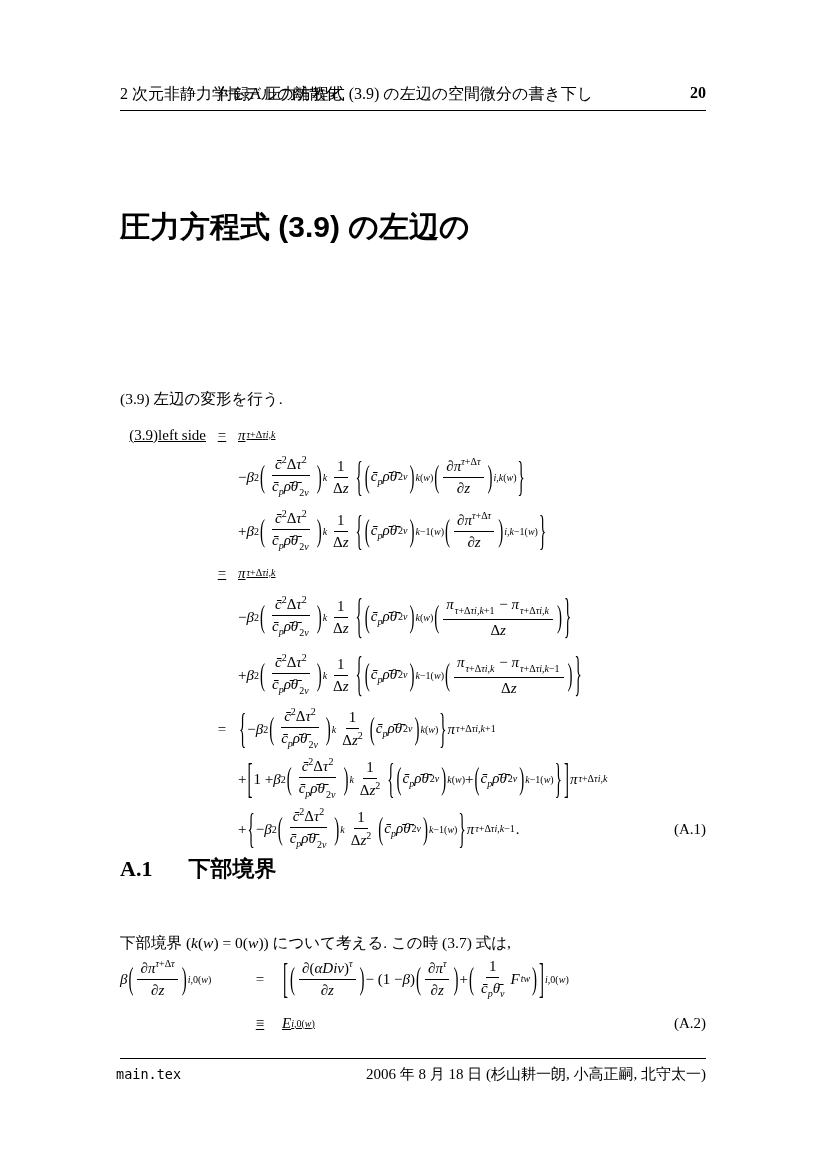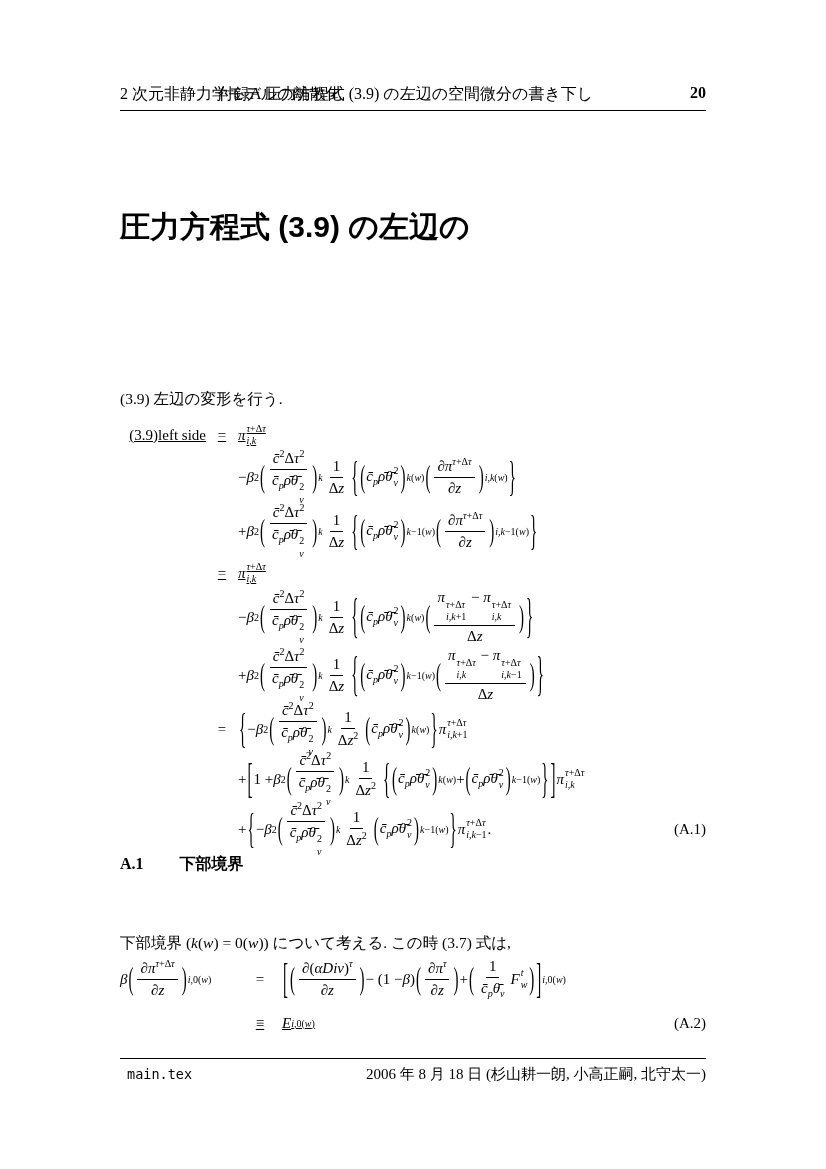--- a/index.html
+++ b/index.html
@@ -18,21 +18,21 @@
          font-family:"Liberation Sans","DejaVu Sans",sans-serif;display:flex;}
   .tlabel{flex:0 0 157px;}
 
   
   .ptext{position:absolute;left:120px;right:120px;font-size:15.5px;line-height:1.5;}
   .intro{top:371px;}
   .para2{top:915px;}
   .ptext i{font-family:"Liberation Serif","DejaVu Serif",serif;}
 
   
-  .sec{position:absolute;top:854px;left:120px;font-size:16px;font-weight:bold;}
+  .sec{position:absolute;top:854px;left:120px;font-size:22px;font-weight:bold;}
   .sec .snum{margin-right:36px;}
   .sec .stitle{font-family:"Liberation Sans","DejaVu Sans",sans-serif;}
 
   
   .eq{position:absolute;left:120px;right:120px;font-size:15px;}
   .eq1{top:420px;}
   .eq2{top:950px;}
   .eqrow{display:flex;align-items:center;position:relative;white-space:nowrap;}
   .h1{height:30px;text-decoration:underline;}  .h2{height:54px;}  .h3{height:50px;}  .h4{height:58px;}
   .c-lhs{flex:0 0 86px;text-align:right;}
@@ -42,30 +42,30 @@
   .c2-rel{flex:0 0 44px;text-align:center;}
   .c-tag{position:absolute;right:0;top:50%;transform:translateY(-50%);}
 
   
   .eq i, .ptext i{font-style:italic;}
   .eq sub,.eq sup{font-size:10px;}
   .fr{display:inline-flex;flex-direction:column;align-items:center;vertical-align:middle;
       margin:0 3px;line-height:1.25;}
   .fr .nu{border-bottom:1px solid #000;padding:0 3px 1px;text-align:center;}
   .fr .de{padding:1px 3px 0;text-align:center;}
-  .ss{display:inline-flex;flex-direction:column;align-items:flex-start;justify-content:center;
+  .ss{display:inline-flex;align-items:flex-start;justify-content:center;
       font-size:10px;line-height:1.25;vertical-align:-0.55em;margin:0 1px;}
   .d{display:inline-block;font-style:normal;vertical-align:middle;line-height:1;margin:0 1px;}
   .d2{transform:scaleY(2.1);}
   .d3{transform:scaleY(2.8);}
   .d4{transform:scaleY(3.3);}
 
   
   .frule{position:absolute;top:1058px;left:120px;right:120px;border-top:1px solid #000;}
-  .footer{position:absolute;top:1065px;left:127px;right:120px;display:flex;
+  .footer{position:absolute;top:1065px;left:116px;right:120px;display:flex;
           justify-content:space-between;align-items:baseline;font-size:15px;}
   .ftex{font-family:"DejaVu Sans Mono","Liberation Mono",monospace;font-size:13.5px;}
 </style>
 </head>
 <body>
 
 <div class="page">
 
   <div class="header">
     <span class="lrun">2 次元非静力学モデルの離散化</span>

